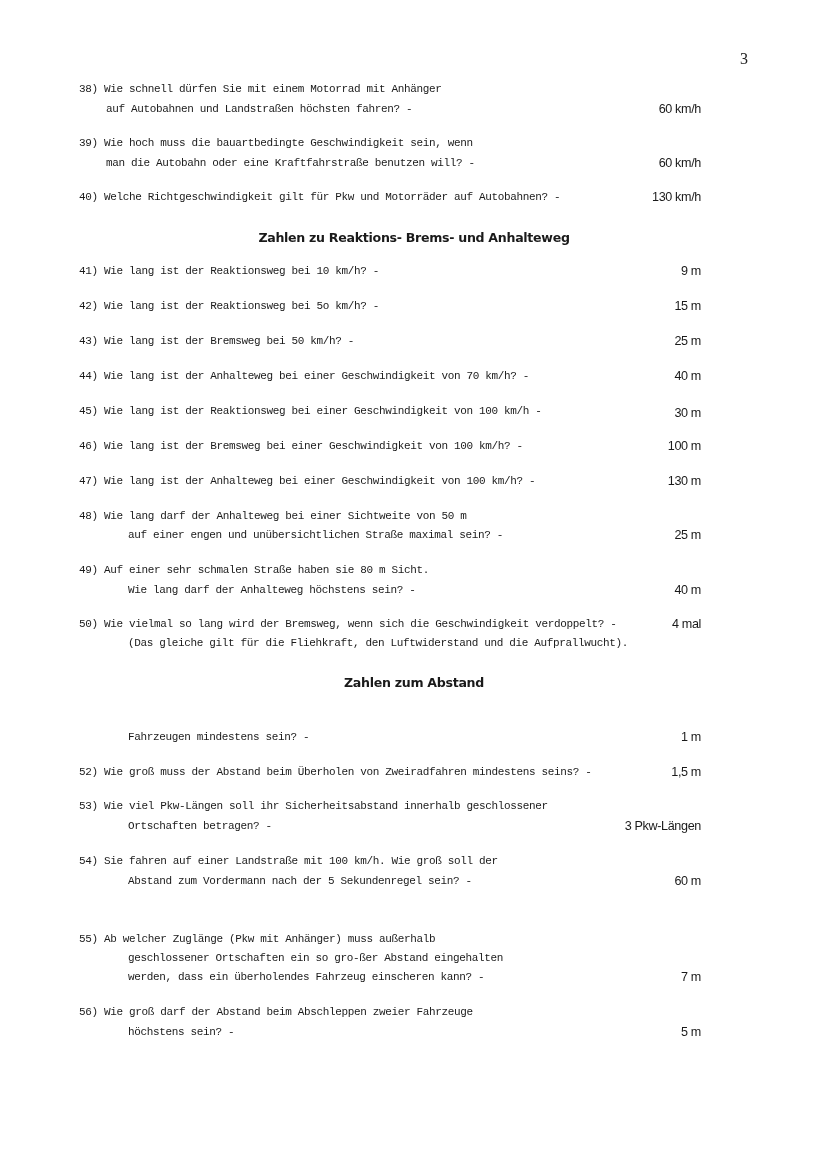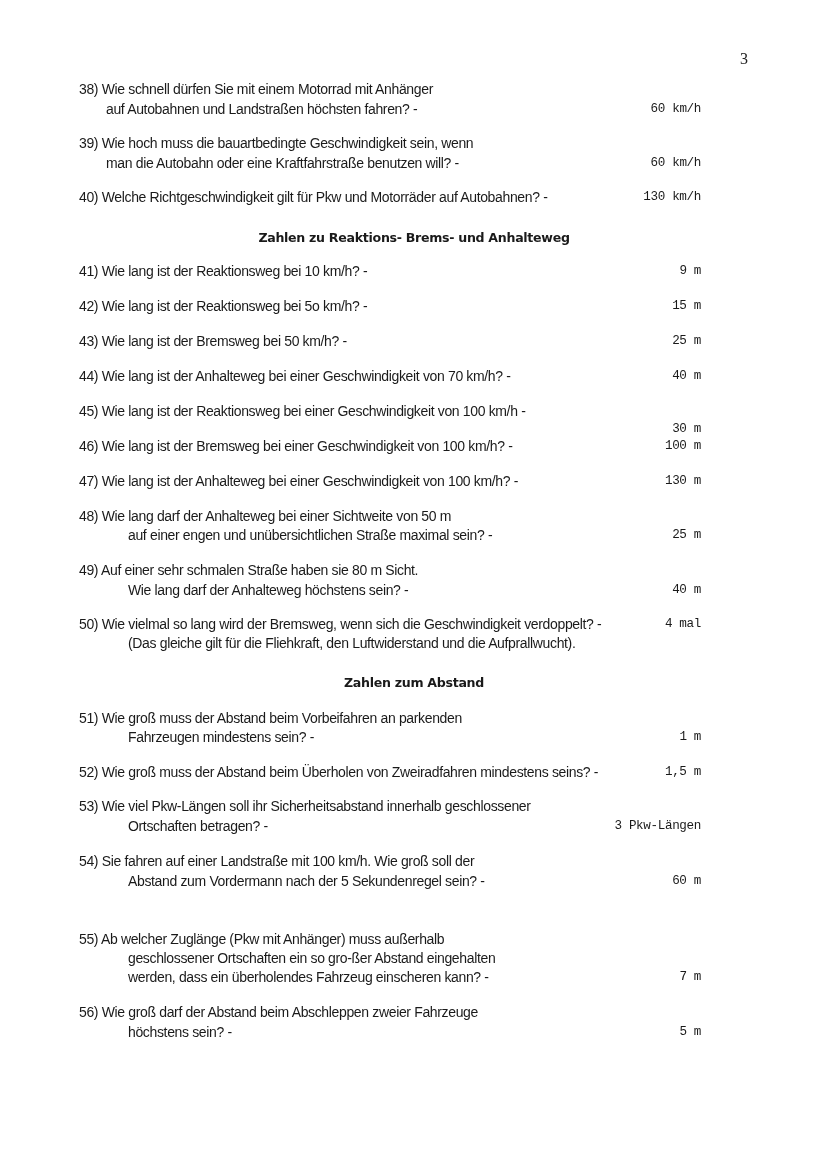--- a/index.html
+++ b/index.html
@@ -1,22 +1,22 @@
 <!DOCTYPE html>
 <html><head>
   <meta charset="utf-8">
   <style>
     html, body { margin: 0; padding: 0; background: #ffffff; }
     body { width: 828px; height: 1171px; position: relative; overflow: hidden; }
     .page { position: absolute; left: 0; top: 0; width: 828px; height: 1171px; background: #ffffff; color: #1a1a1a; }
     .pagenum { position: absolute; top: 50px; left: 740px; font-family: "Liberation Serif", serif; font-size: 16px; color: #222; }
-    .line { position: absolute; left: 79px; font-family: Liberation Sans, sans-serif; font-size: 14px; letter-spacing: -0.35px; white-space: nowrap; line-height: 16px; color: #1a1a1a; }
+    .line { position: absolute; left: 79px; font-family: Liberation Mono, monospace; font-size: 11px; letter-spacing: -0.35px; white-space: nowrap; line-height: 16px; color: #1a1a1a; }
     .line.indent { left: 106px; }
     .line.indent2 { left: 104px; margin-left: 24px; }
-    .ans { position: absolute; font-family: Liberation Mono, monospace; font-size: 12.6px; letter-spacing: -0.35px; white-space: nowrap; line-height: 16px; color: #1a1a1a; text-align: right; right: 127px; }
+    .ans { position: absolute; font-family: Liberation Sans, sans-serif; font-size: 12.6px; letter-spacing: -0.35px; white-space: nowrap; line-height: 16px; color: #1a1a1a; text-align: right; right: 127px; }
     .heading { position: absolute; left: 0; width: 828px; text-align: center; font-family: "DejaVu Sans", sans-serif; font-weight: bold; font-size: 12.6px; letter-spacing: -0.3px; line-height: 16px; color: #1a1a1a; }
   </style>
 </head>
 <body>
 
 <div class="page">
   <div class="pagenum">3</div>
 
   <div class="line" style="top:81px">38) Wie schnell dürfen Sie mit einem Motorrad mit Anhänger</div>
   <div class="line indent" style="top:101px">auf Autobahnen und Landstraßen höchsten fahren? -</div>
@@ -37,21 +37,21 @@
   <div class="line" style="top:298px">42) Wie lang ist der Reaktionsweg bei 5o km/h? -</div>
   <div class="ans" style="top:298px">15 m</div>
 
   <div class="line" style="top:333px">43) Wie lang ist der Bremsweg bei 50 km/h? -</div>
   <div class="ans" style="top:333px">25 m</div>
 
   <div class="line" style="top:368px">44) Wie lang ist der Anhalteweg bei einer Geschwindigkeit von 70 km/h? -</div>
   <div class="ans" style="top:368px">40 m</div>
 
   <div class="line" style="top:403px">45) Wie lang ist der Reaktionsweg bei einer Geschwindigkeit von 100 km/h -</div>
-  <div class="ans" style="top:421px">30 m</div>
+  <div class="ans" style="top:405px">30 m</div>
 
   <div class="line" style="top:438px">46) Wie lang ist der Bremsweg bei einer Geschwindigkeit von 100 km/h? -</div>
   <div class="ans" style="top:438px">100 m</div>
 
   <div class="line" style="top:473px">47) Wie lang ist der Anhalteweg bei einer Geschwindigkeit von 100 km/h? -</div>
   <div class="ans" style="top:473px">130 m</div>
 
   <div class="line" style="top:508px">48) Wie lang darf der Anhalteweg bei einer Sichtweite von 50 m</div>
   <div class="line indent2" style="top:527px">auf einer engen und unübersichtlichen Straße maximal sein? -</div>
   <div class="ans" style="top:527px">25 m</div>
@@ -59,21 +59,20 @@
   <div class="line" style="top:562px">49) Auf einer sehr schmalen Straße haben sie 80 m Sicht.</div>
   <div class="line indent2" style="top:582px">Wie lang darf der Anhalteweg höchstens sein? -</div>
   <div class="ans" style="top:582px">40 m</div>
 
   <div class="line" style="top:616px">50) Wie vielmal so lang wird der Bremsweg, wenn sich die Geschwindigkeit verdoppelt? -</div>
   <div class="ans" style="top:616px">4 mal</div>
   <div class="line indent2" style="top:635px">(Das gleiche gilt für die Fliehkraft, den Luftwiderstand und die Aufprallwucht).</div>
 
   <div class="heading" style="top:675px">Zahlen zum Abstand</div>
 
-  <div class="line" style="top:710px">51) Wie groß muss der Abstand beim Vorbeifahren an parkenden</div>
   <div class="line indent2" style="top:729px">Fahrzeugen mindestens sein? -</div>
   <div class="ans" style="top:729px">1 m</div>
 
   <div class="line" style="top:764px">52) Wie groß muss der Abstand beim Überholen von Zweiradfahren mindestens seins? -</div>
   <div class="ans" style="top:764px">1,5 m</div>
 
   <div class="line" style="top:798px">53) Wie viel Pkw-Längen soll ihr Sicherheitsabstand innerhalb geschlossener</div>
   <div class="line indent2" style="top:818px">Ortschaften betragen? -</div>
   <div class="ans" style="top:818px">3 Pkw-Längen</div>
 

